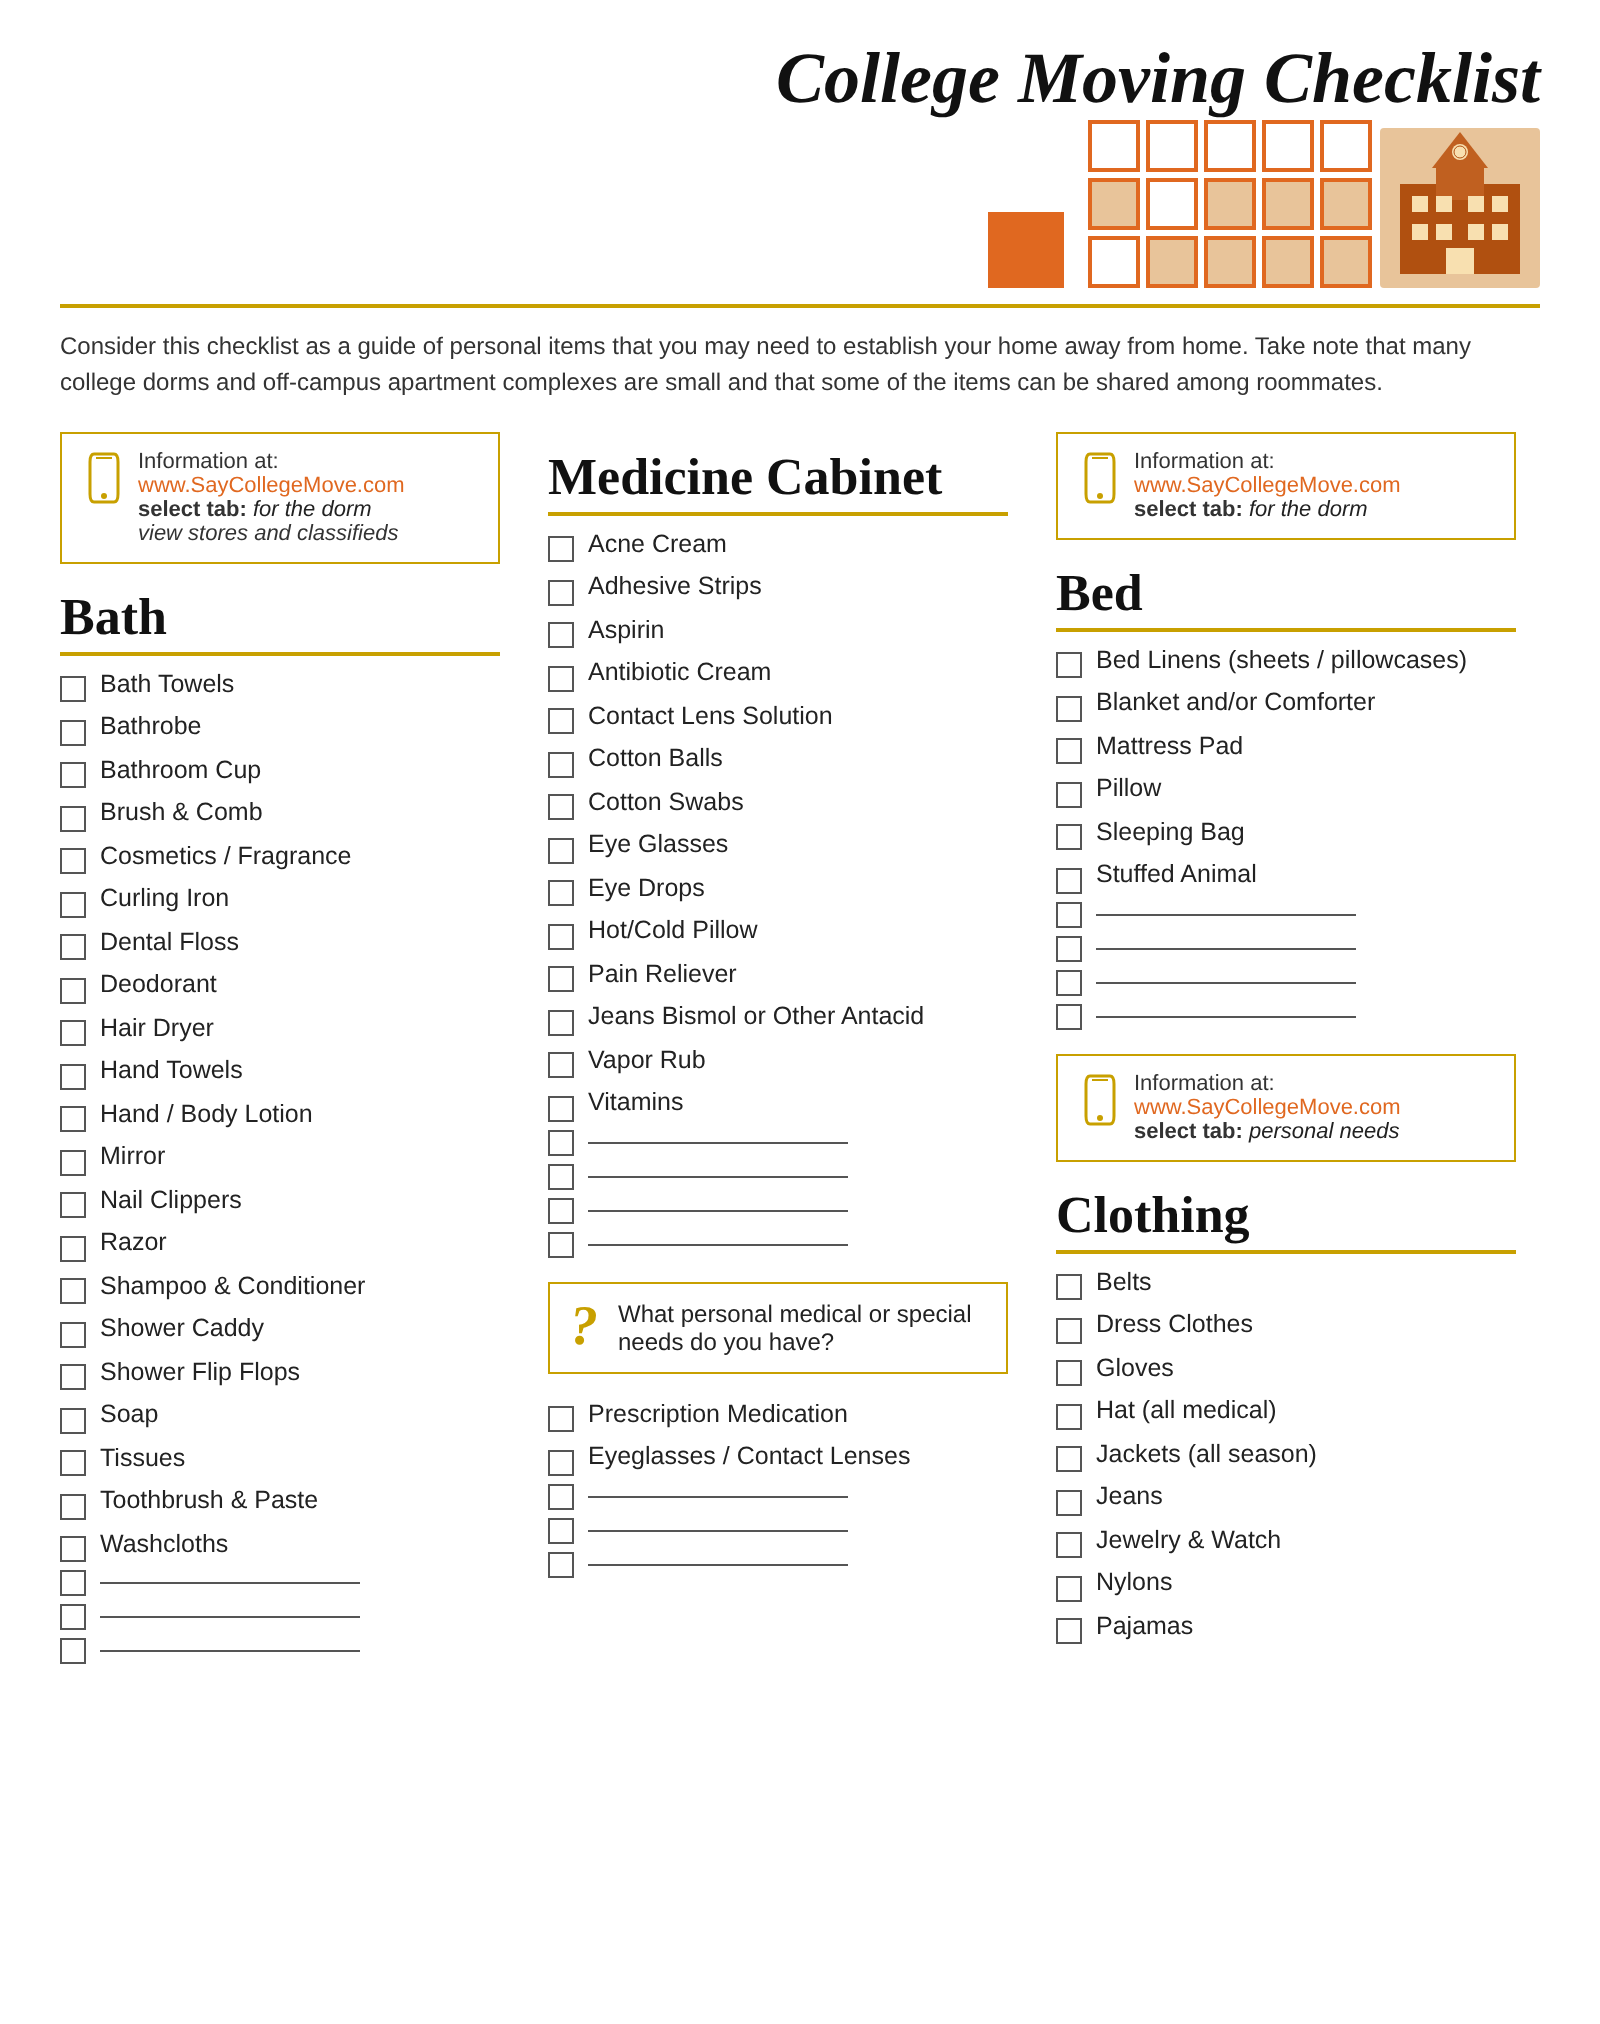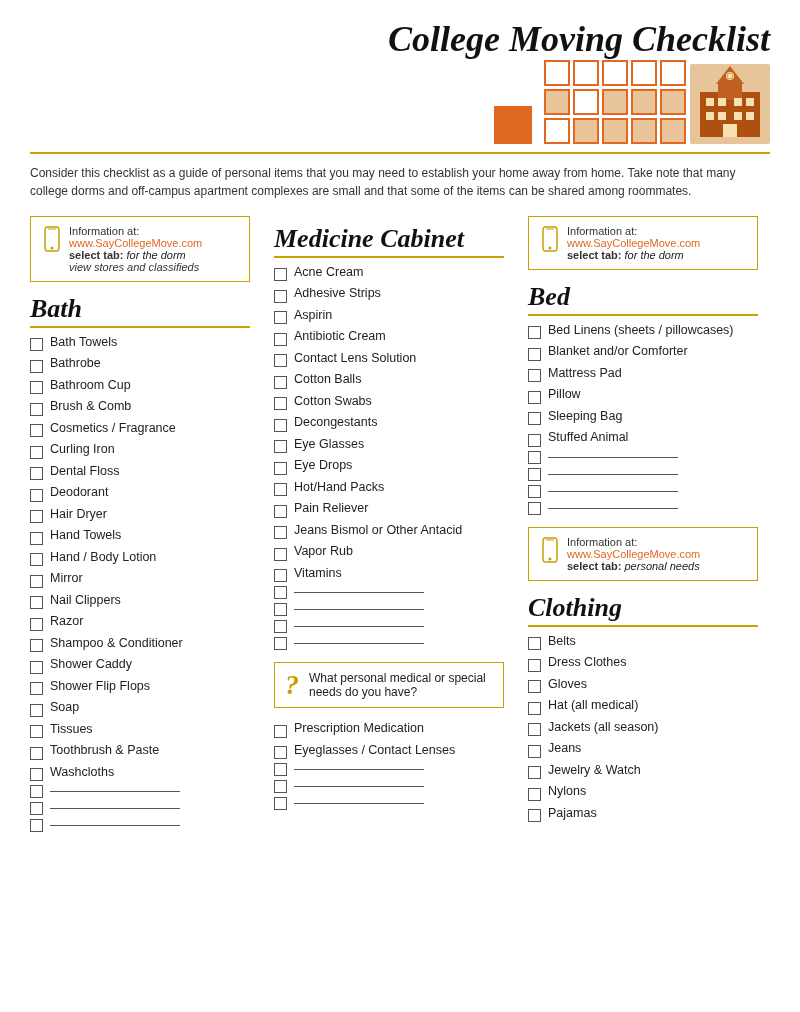--- a/index.html
+++ b/index.html
@@ -76,21 +76,20 @@
       margin-bottom: 12px;
       font-size: 11px;
     }
     .info-box .info-label { color: #333; }
     .info-box a { color: #e06820; text-decoration: none; font-size: 11px; }
     .info-box .select-tab { font-weight: bold; color: #333; }
     .info-box .tab-value { font-style: italic; }
     .section-title {
       font-family: Georgia, 'Times New Roman', serif;
       font-size: 26px;
-      font-style: italic;
       font-weight: bold;
       color: #111;
       margin: 8px 0 4px 0;
       border-bottom: 2px solid #c8a000;
       padding-bottom: 2px;
     }
     .checklist-item {
       display: flex;
       align-items: flex-end;
       gap: 7px;
@@ -348,33 +347,29 @@
         <div class="checklist-item">
           <div class="checkbox"></div>
           <span>Cotton Balls</span>
         </div>
         <div class="checklist-item">
           <div class="checkbox"></div>
           <span>Cotton Swabs</span>
         </div>
         <div class="checklist-item">
           <div class="checkbox"></div>
-          <span>Decongestants</span>
-        </div>
-        <div class="checklist-item">
-          <div class="checkbox"></div>
           <span>Eye Glasses</span>
         </div>
         <div class="checklist-item">
           <div class="checkbox"></div>
           <span>Eye Drops</span>
         </div>
         <div class="checklist-item">
           <div class="checkbox"></div>
-          <span>Hot/Hand Packs</span>
+          <span>Hot/Cold Pillow</span>
         </div>
         <div class="checklist-item">
           <div class="checkbox"></div>
           <span>Pain Reliever</span>
         </div>
         <div class="checklist-item">
           <div class="checkbox"></div>
           <span>Jeans Bismol or Other Antacid</span>
         </div>
         <div class="checklist-item">

